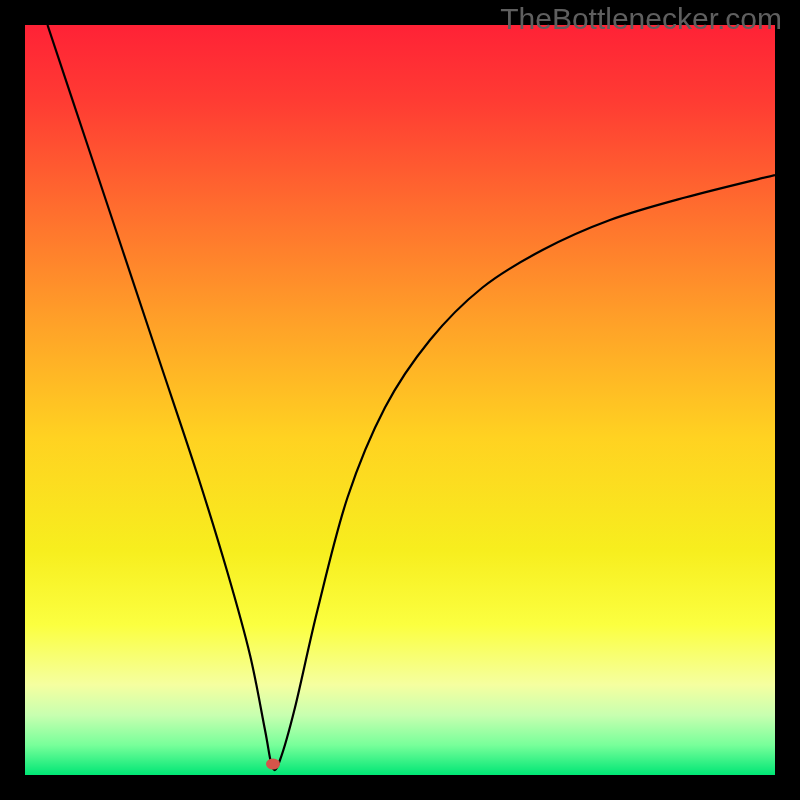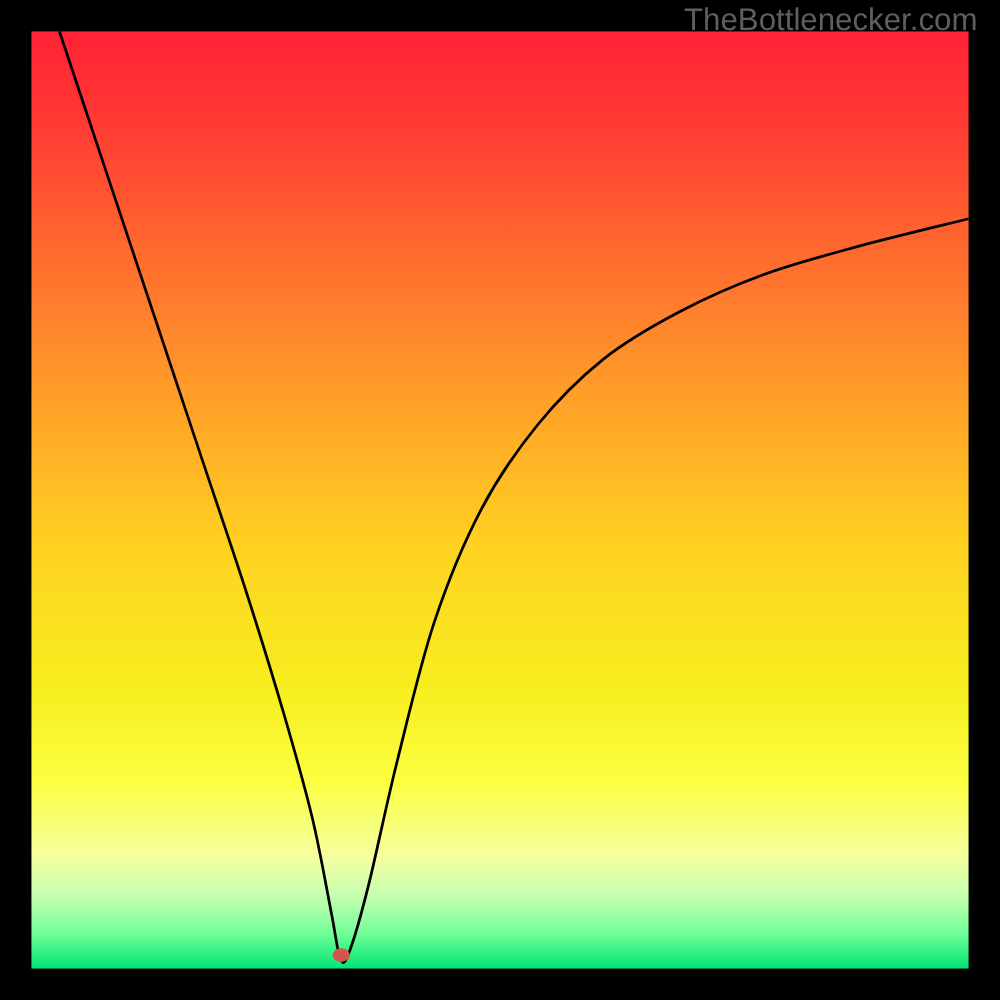--- a/index.html
+++ b/index.html
@@ -8,21 +8,21 @@
     height: 800px;
     background: #000;
     position: relative;
     font-family: Arial, Helvetica, sans-serif;
   }
   .watermark {
     position: absolute;
     top: 2px;
     right: 18px;
     color: #5f5f5f;
-    font-size: 25px;
+    font-size: 30px;
     font-weight: 500;
     z-index: 10;
   }
   .plot-area {
     position: absolute;
     top: 25px;
     left: 25px;
     width: 750px;
     height: 750px;
   }

